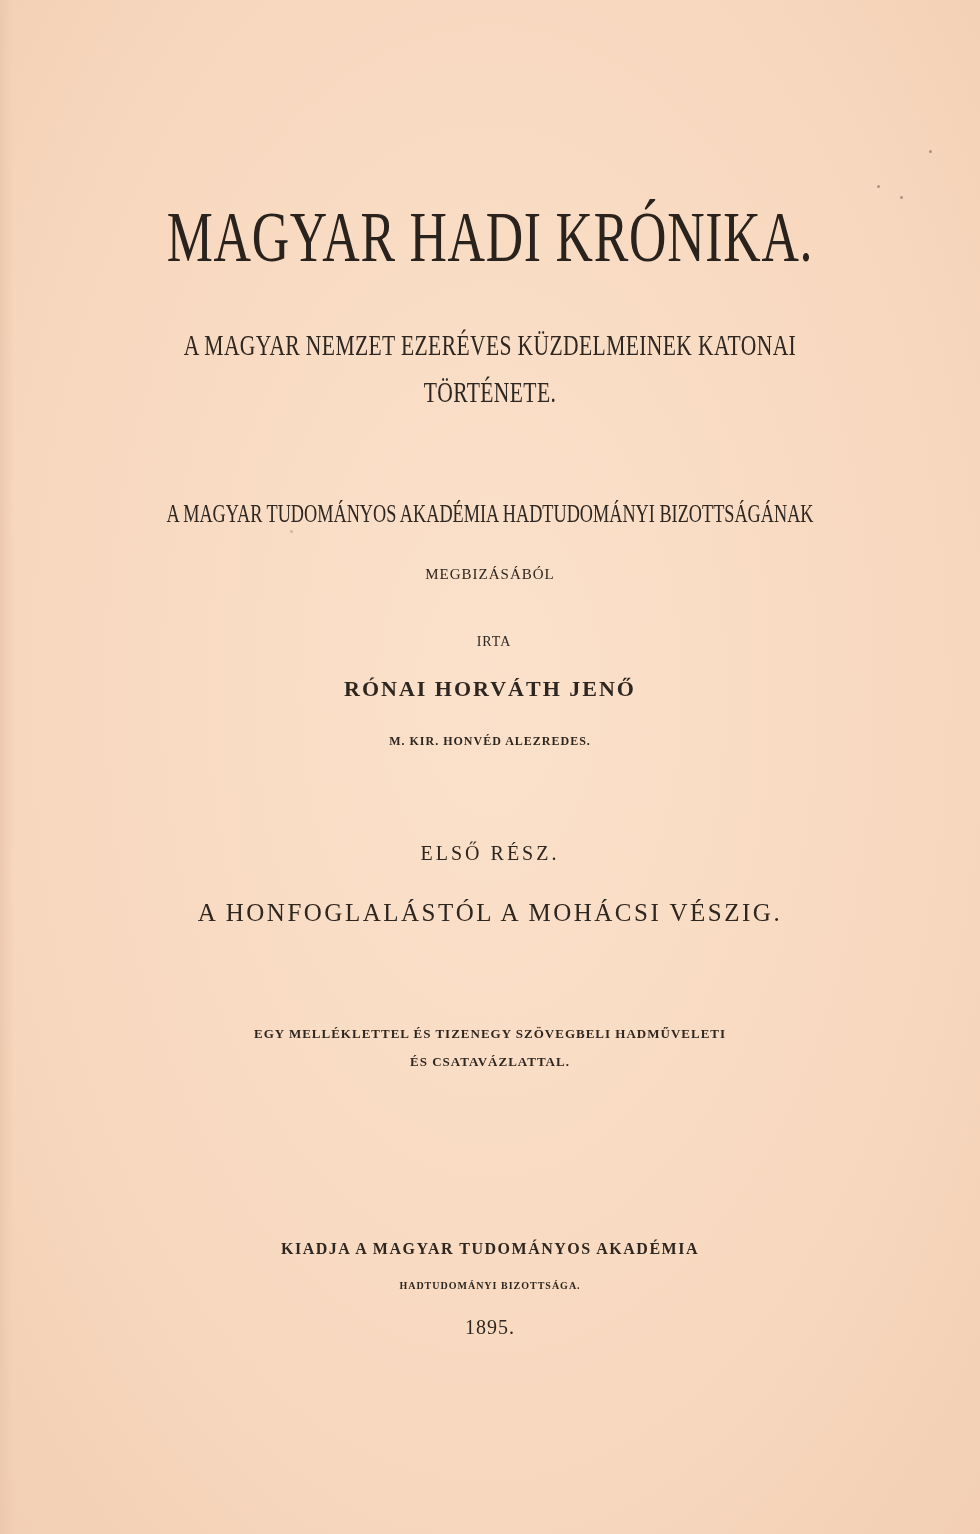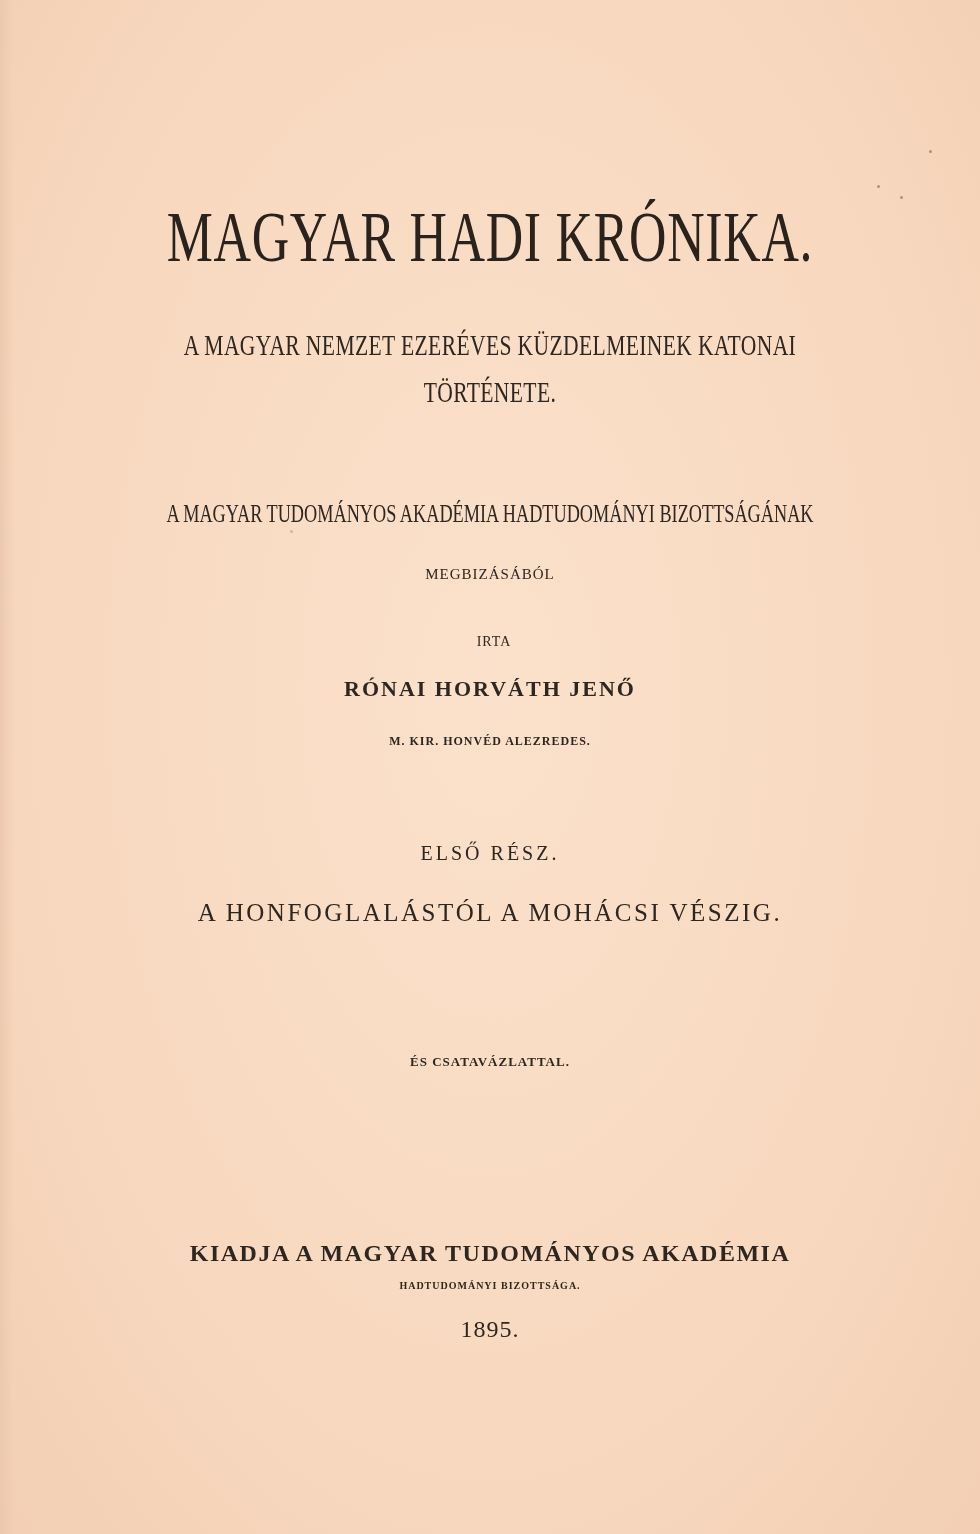--- a/index.html
+++ b/index.html
@@ -43,23 +43,23 @@
   .irta { top: 634px; font-size: 14px; padding-left: 8px; }
   .author {
     top: 676px; font-size: 22px; letter-spacing: 2px; font-weight: bold;
   }
   .rank { top: 734px; font-size: 12px; font-weight: bold; letter-spacing: 1px; }
   .part { top: 842px; font-size: 20px; letter-spacing: 3px; }
   .partsub { top: 899px; font-size: 25px; letter-spacing: 2.5px; }
   .maps1 { top: 1026px; font-size: 13px; font-weight: bold; letter-spacing: 1px; }
   .maps2 { top: 1054px; font-size: 13px; font-weight: bold; letter-spacing: 1px; }
   .city { top: 1178px; font-size: 31px; letter-spacing: 1px; }
-  .pub1 { top: 1240px; font-size: 24px; font-weight: bold; letter-spacing: 1.5px; }
+  .pub1 { top: 1240px; font-size: 16px; font-weight: bold; letter-spacing: 1.5px; }
   .pub2 { top: 1280px; font-size: 10px; font-weight: bold; letter-spacing: 1px; }
-  .year { top: 1316px; font-size: 24px; letter-spacing: 1px; }
+  .year { top: 1316px; font-size: 20px; letter-spacing: 1px; }
   .speck { position: absolute; width: 3px; height: 3px; border-radius: 50%; background: #7a5a48; opacity: .55; }
 </style>
 </head>
 <body>
 
 <div class="page">
   <div class="edge-left"></div>
 
   <div class="line title">MAGYAR HADI KRÓNIKA.</div>
   <div class="line subtitle sub1">A MAGYAR NEMZET EZERÉVES KÜZDELMEINEK KATONAI</div>
@@ -68,20 +68,21 @@
   <div class="line comm">A MAGYAR TUDOMÁNYOS AKADÉMIA HADTUDOMÁNYI BIZOTTSÁGÁNAK</div>
   <div class="line smallcaps megb">MEGBIZÁSÁBÓL</div>
   <div class="line smallcaps irta">IRTA</div>
 
   <div class="line author">RÓNAI HORVÁTH JENŐ</div>
   <div class="line rank">M. KIR. HONVÉD ALEZREDES.</div>
 
   <div class="line part">ELSŐ RÉSZ.</div>
   <div class="line partsub">A HONFOGLALÁSTÓL A MOHÁCSI VÉSZIG.</div>
 
+  <div class="line maps1">EGY MELLÉKLETTEL ÉS TIZENEGY SZÖVEGBELI HADMŰVELETI</div>
   <div class="line maps2">ÉS CSATAVÁZLATTAL.</div>
 
   <div class="line pub1">KIADJA A MAGYAR TUDOMÁNYOS AKADÉMIA</div>
   <div class="line pub2">HADTUDOMÁNYI BIZOTTSÁGA.</div>
   <div class="line year">1895.</div>
 
   <span class="speck" style="left:877px;top:185px"></span>
   <span class="speck" style="left:929px;top:150px"></span>
   <span class="speck" style="left:900px;top:196px"></span>
   <span class="speck" style="left:290px;top:530px;opacity:.3"></span>

